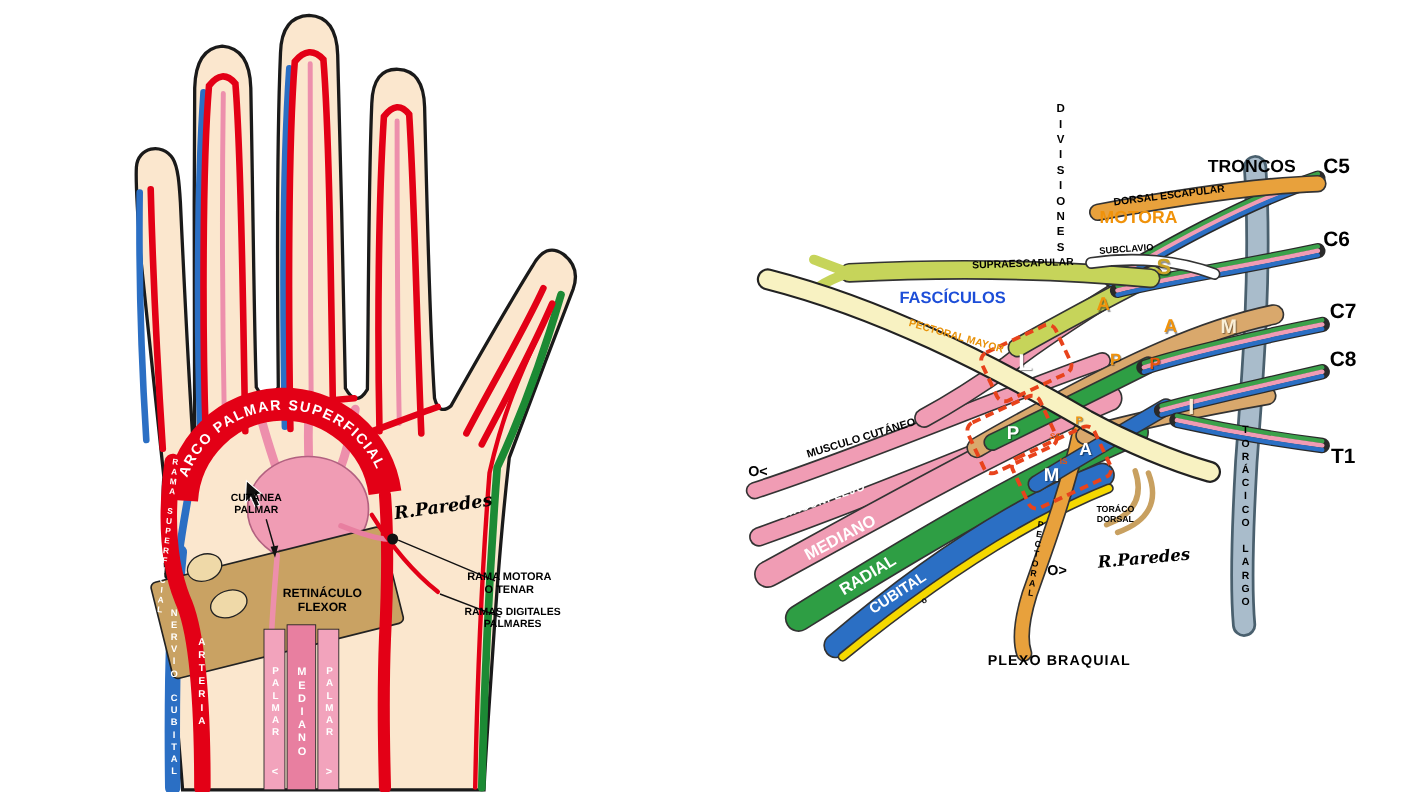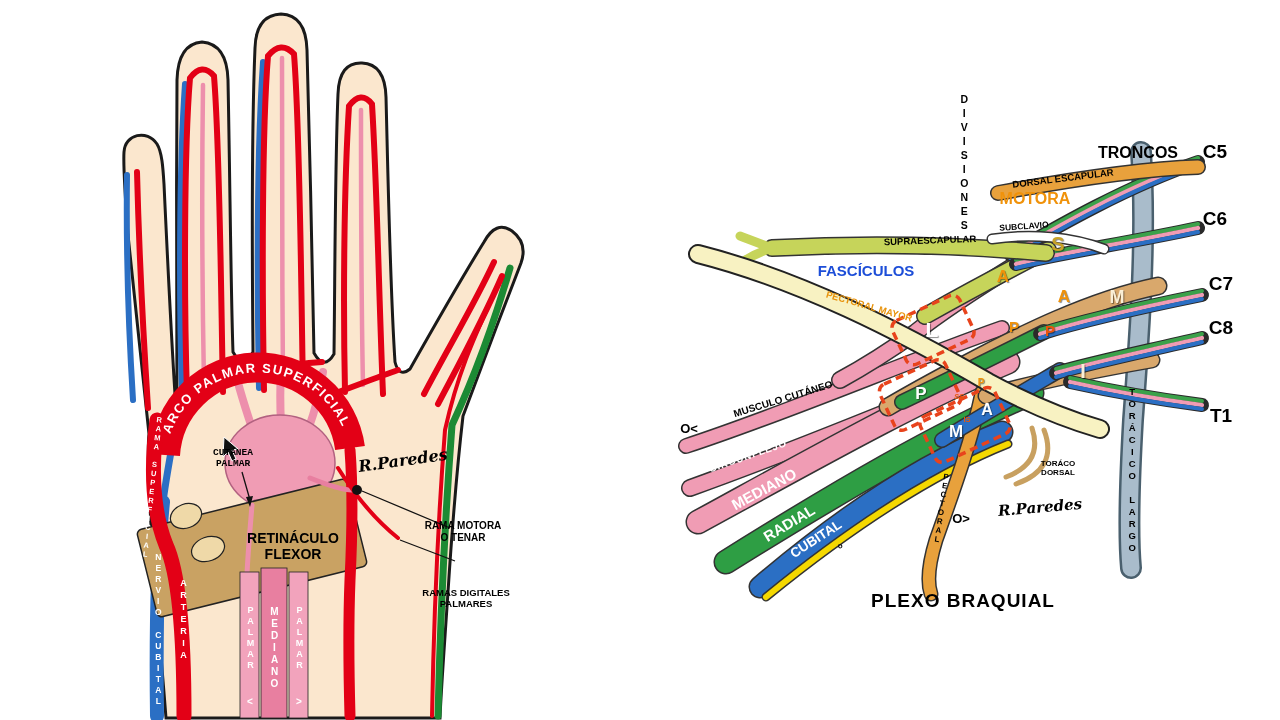--- a/index.html
+++ b/index.html
@@ -215,27 +215,27 @@
     <g fill="none" stroke="#E8431C" stroke-width="3.5" stroke-dasharray="8,5">
       <rect x="896" y="306" width="74" height="48" rx="8" transform="rotate(-25 933 330)"></rect>
       <rect x="884" y="370" width="72" height="50" rx="8" transform="rotate(-25 920 395)"></rect>
       <rect x="924" y="400" width="82" height="50" rx="8" transform="rotate(-25 965 425)"></rect>
     </g>
   </g>
 </svg>
 
 <div class="overlay">
 
-  <div class="lbl" style="left:233px; top:459px; font-size:9.5px;font-family:Liberation Mono, monospace;">CUTÁNEA
+  <div class="lbl" style="left:233px; top:459px; font-size:9.5px;">CUTÁNEA
 PALMAR</div>
-  <div class="lbl" style="left:293px; top:546px; font-size:14px;">RETINÁCULO
+  <div class="lbl" style="left:293px; top:546px; font-size:11px;">RETINÁCULO
 FLEXOR</div>
   <div class="lbl" style="left:463px; top:531px; font-size:10px;">RAMA MOTORA
 O TENAR</div>
-  <div class="lbl" style="left:466px; top:563px; font-size:9.5px;margin-top:36px;">RAMAS DIGITALES
+  <div class="lbl" style="left:466px; top:563px; font-size:9.5px;">RAMAS DIGITALES
 PALMARES</div>
   <div class="lbl sig" style="left:403px; top:461px; font-size:16px; transform:translate(-50%,-50%) rotate(-8deg);">R.Paredes</div>
   <div class="vlbl white" style="left:152px; top:487px; font-size:7.5px; transform:translate(-50%,-50%) rotate(6deg); letter-spacing:0;">RAMA SUPERFICIAL</div>
   <div class="vlbl white" style="left:183px; top:620px; font-size:9px; letter-spacing:2px;">ARTERIA</div>
   <div class="vlbl white" style="left:158px; top:585px; font-size:8.5px;">NERVIO</div>
   <div class="vlbl white" style="left:158px; top:668px; font-size:8.5px;">CUBITAL</div>
   <div class="vlbl white" style="left:250px; top:638px; font-size:9px;">PALMAR</div>
   <div class="lbl white" style="left:250px; top:702px; font-size:10px;">&lt;</div>
   <div class="vlbl white" style="left:274px; top:648px; font-size:10px;">MEDIANO</div>
   <div class="vlbl white" style="left:299px; top:638px; font-size:9px;">PALMAR</div>
@@ -253,21 +253,21 @@
 
   <div class="lbl" style="left:1063px; top:179px; font-size:9.5px; transform:translate(-50%,-50%) rotate(-7deg); white-space:nowrap;">DORSAL ESCAPULAR</div>
   <div class="lbl" style="left:1024px; top:227px; font-size:8.5px; transform:translate(-50%,-50%) rotate(-4deg); white-space:nowrap;">SUBCLAVIO</div>
   <div class="lbl" style="left:930px; top:241px; font-size:9.5px; transform:translate(-50%,-50%) rotate(-2deg); white-space:nowrap;">SUPRAESCAPULAR</div>
   <div class="lbl" style="left:869px; top:307px; font-size:9.5px; color:#E8920A; transform:translate(-50%,-50%) rotate(16deg); white-space:nowrap;">PECTORAL MAYOR</div>
   <div class="lbl" style="left:783px; top:399px; font-size:10px; transform:translate(-50%,-50%) rotate(-17deg); white-space:nowrap;">MUSCULO CUTÁNEO</div>
   <div class="lbl white" style="left:748px; top:456px; font-size:10px; letter-spacing:1px; transform:translate(-50%,-50%) rotate(-19deg); white-space:nowrap;">CIRCUNFLEJO</div>
   <div class="lbl white" style="left:764px; top:489px; font-size:15px; transform:translate(-50%,-50%) rotate(-28deg); white-space:nowrap;">MEDIANO</div>
   <div class="lbl white" style="left:789px; top:523px; font-size:15px; transform:translate(-50%,-50%) rotate(-31deg); white-space:nowrap;">RADIAL</div>
   <div class="lbl white" style="left:816px; top:539px; font-size:13.5px; transform:translate(-50%,-50%) rotate(-33deg); white-space:nowrap;">CUBITAL</div>
-  <div class="lbl" style="left:1014px; top:468px; font-size:8px;margin-left:44px;">TORÁCO
+  <div class="lbl" style="left:1014px; top:468px; font-size:8px;">TORÁCO
 DORSAL</div>
   <div class="vlbl" style="left:1132px; top:470px; font-size:9.5px;">TORÁCICO LARGO</div>
   <div class="vlbl" style="left:941px; top:508px; font-size:8px; transform:translate(-50%,-50%) rotate(8deg); letter-spacing:0;">PECTORAL</div>
 
   <div class="lbl" style="left:689px; top:429px; font-size:13px;">O&lt;</div>
   <div class="lbl" style="left:961px; top:519px; font-size:13px;">O&gt;</div>
 
   <div class="lbl ltr" style="left:1058px; top:244px; font-size:20px; color:#C9A227;">S</div>
   <div class="lbl ltr" style="left:1003px; top:277px; font-size:17px; color:#F0920A;">A</div>
   <div class="lbl ltr" style="left:1064px; top:297px; font-size:17px; color:#F0920A;">A</div>
@@ -277,15 +277,15 @@
   <div class="lbl ltr white" style="left:932px; top:330px; font-size:21px;">L</div>
   <div class="lbl ltr white" style="left:921px; top:394px; font-size:17px;">P</div>
   <div class="lbl ltr" style="left:981px; top:383px; font-size:10px; color:#F0920A;">P</div>
   <div class="lbl ltr white" style="left:987px; top:410px; font-size:16px;">A</div>
   <div class="lbl ltr white" style="left:956px; top:432px; font-size:17px;">M</div>
   <div class="lbl ltr" style="left:1083px; top:371px; font-size:20px; color:#FAEFD7;">I</div>
   <div class="lbl" style="left:959px; top:397px; font-size:7.5px; color:#E8560A;font-style:italic;">SS</div>
   <div class="lbl" style="left:967px; top:420px; font-size:7.5px; color:#E8560A;">IS</div>
   <div class="lbl" style="left:840px; top:546px; font-size:8px; color:#111; transform:translate(-50%,-50%) rotate(-33deg);">o</div>
 
-  <div class="lbl" style="left:963px; top:601px; font-size:19px; letter-spacing:1px; white-space:nowrap;">PLEXO BRAQUIAL</div>
+  <div class="lbl" style="left:963px; top:601px; font-size:13px; letter-spacing:1px; white-space:nowrap;">PLEXO BRAQUIAL</div>
   <div class="lbl sig" style="left:1040px; top:508px; font-size:15px; transform:translate(-50%,-50%) rotate(-5deg);">R.Paredes</div>
 </div>
 
 </body></html>

